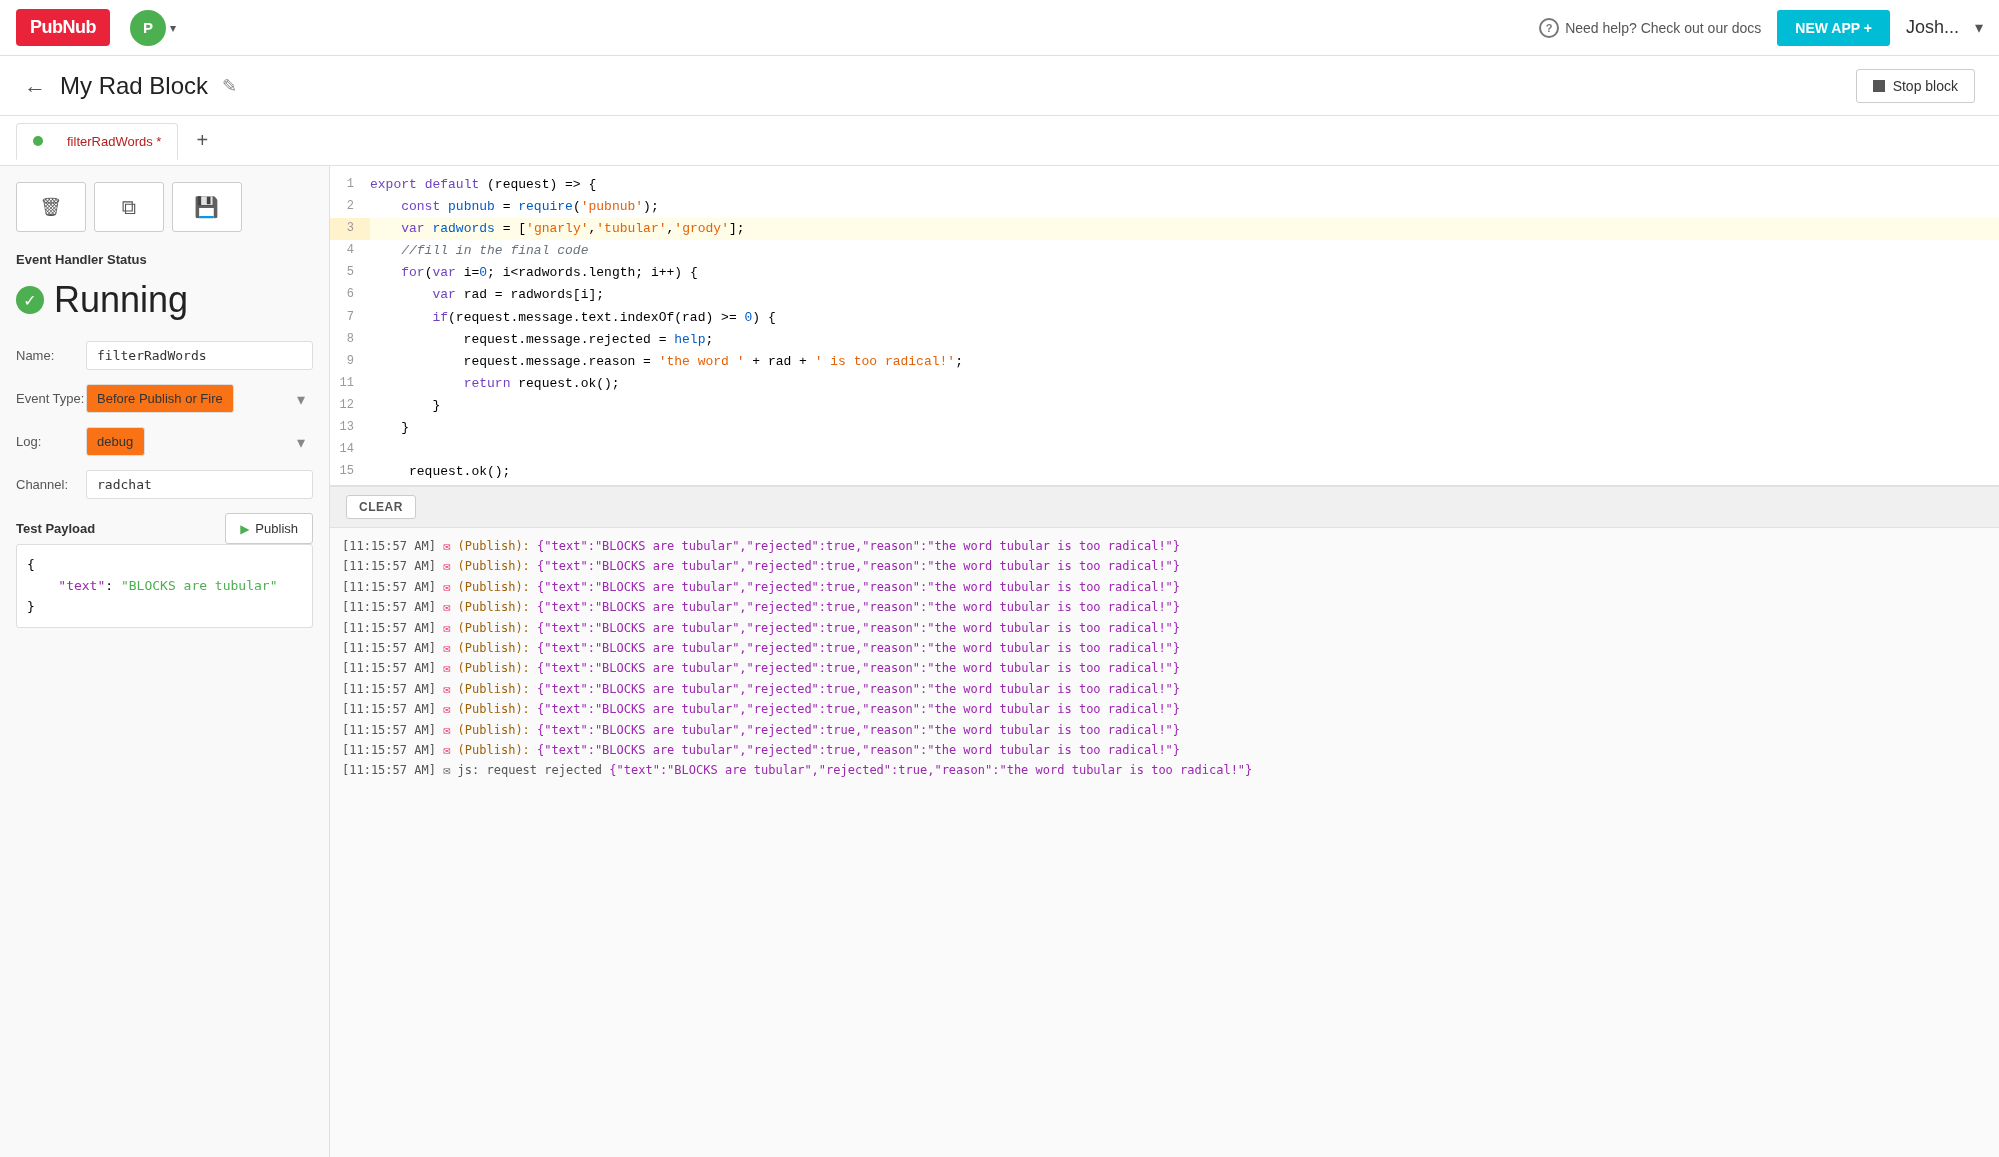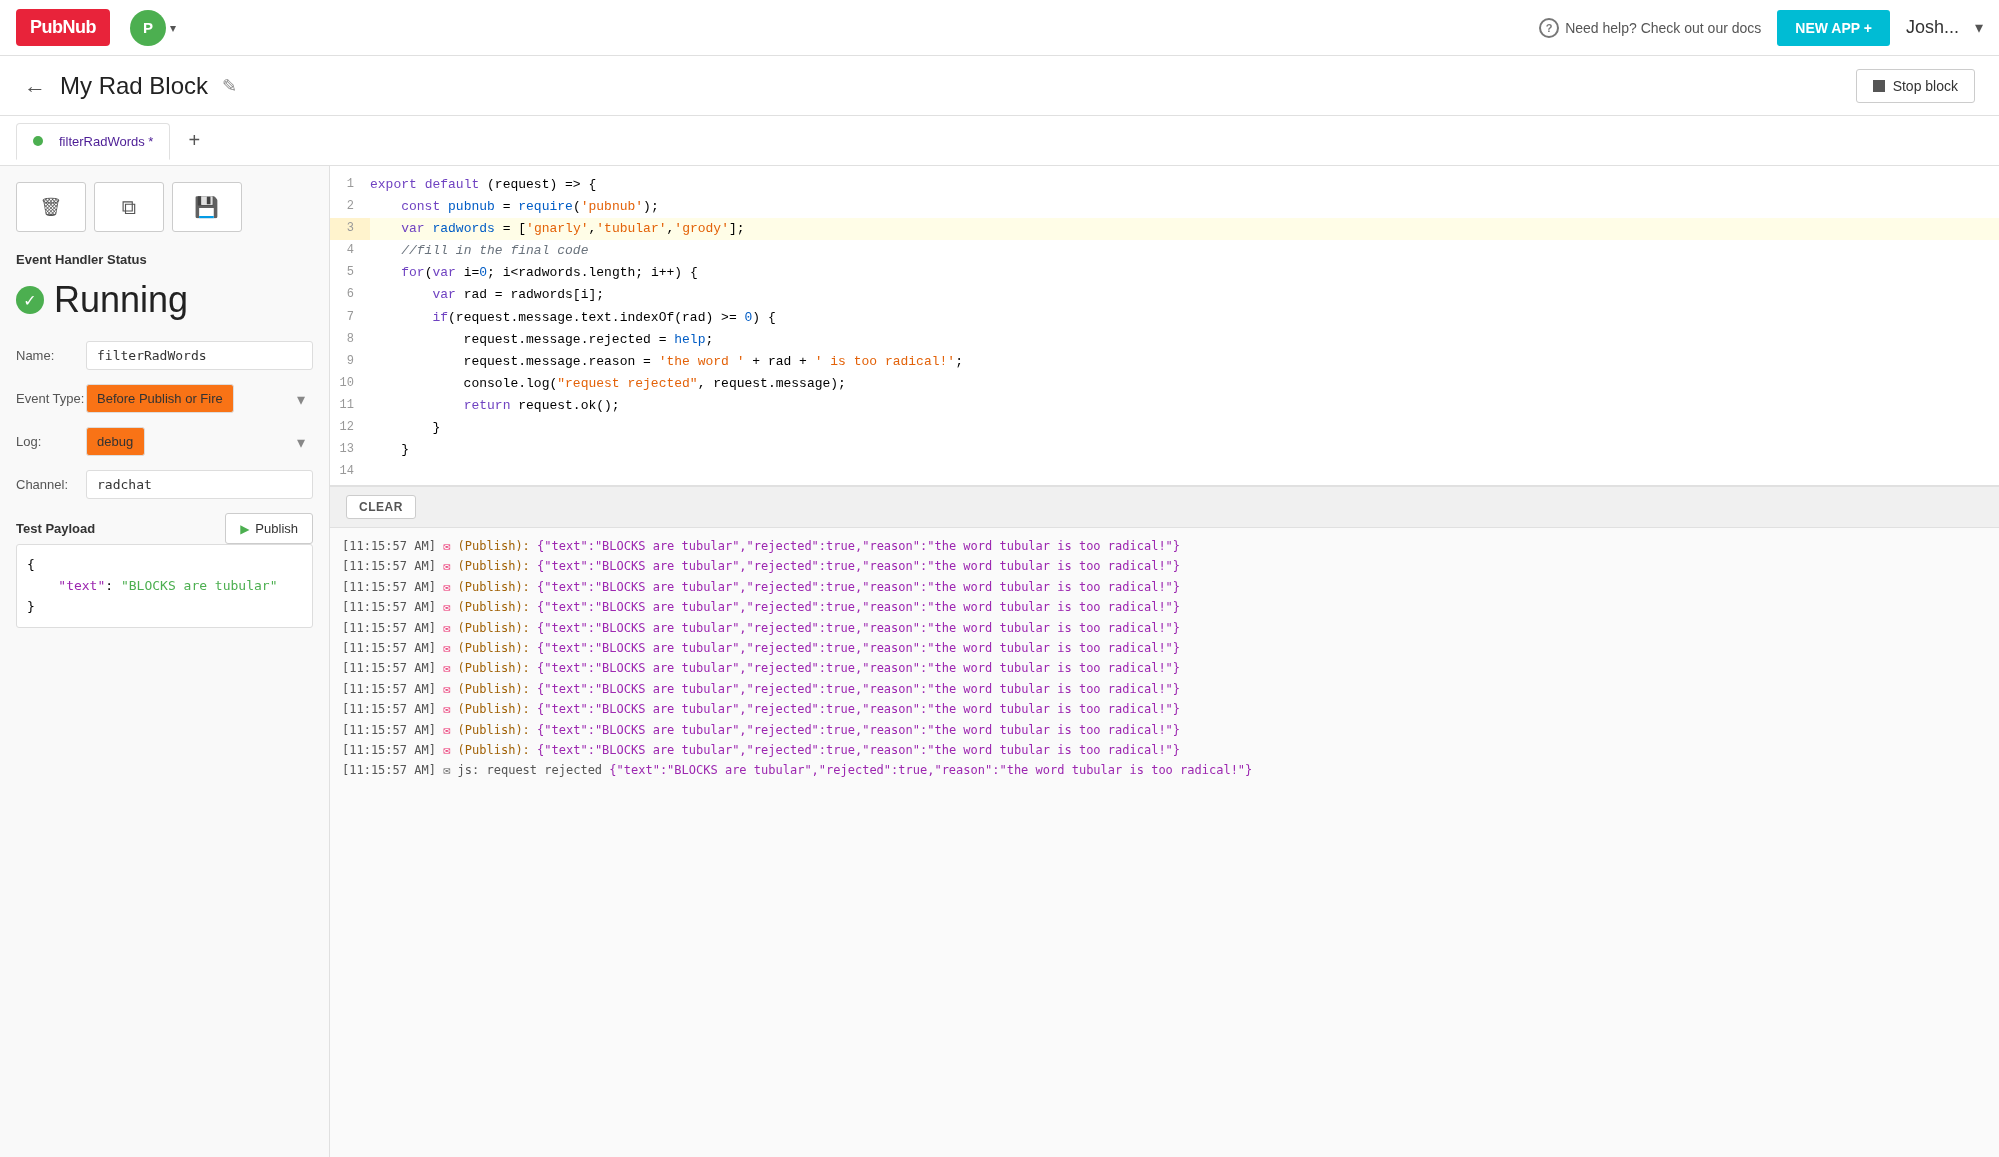--- a/index.html
+++ b/index.html
@@ -50,23 +50,23 @@
       color: #333;
     }
     .stop-icon { width: 12px; height: 12px; background: #555; display: inline-block; }
 
     
     .tab-bar {
       background: #fff; border-bottom: 1px solid #e0e0e0;
       display: flex; align-items: center; padding: 0 16px; gap: 8px; height: 50px;
     }
     .tab-item {
-      display: flex; align-items: center; gap: 16px;
+      display: flex; align-items: center; gap: 24px;
       padding: 10px 16px; border: 1px solid #e0e0e0; border-radius: 4px 4px 0 0;
-      background: #f9f9f9; cursor: pointer; font-size: 13px; color: #4c1d95;
+      background: #f9f9f9; cursor: pointer; font-size: 13px; color: #b91c1c;
       border-bottom: none; margin-bottom: -1px;
     }
     .tab-item.active { background: #fff; border-bottom: 1px solid #fff; }
     .tab-dot { width: 10px; height: 10px; border-radius: 50%; background: #4caf50; }
     .tab-add { font-size: 20px; color: #555; cursor: pointer; padding: 6px 10px; }
 
     
     .main-layout { display: flex; height: calc(1157px - 56px - 60px - 50px); }
 
     
@@ -312,24 +312,20 @@
       <div class="code-line">
         <span class="line-num">8</span>
         <span class="line-content">            request.message.rejected = <span class="bool">help</span>;</span>
       </div>
 
       <div class="code-line">
         <span class="line-num">9</span>
         <span class="line-content">            request.message.reason = <span class="str">'the word '</span> + rad + <span class="str">' is too radical!'</span>;</span>
       </div>
 
-      <div class="code-line">
-        <span class="line-num">10</span>
-        <span class="line-content">            console.log(<span class="str">"request rejected"</span>, request.message);</span>
-      </div>
 
       <div class="code-line">
         <span class="line-num">11</span>
         <span class="line-content">            <span class="kw">return</span> request.ok();</span>
       </div>
 
       <div class="code-line">
         <span class="line-num">12</span>
         <span class="line-content">        }</span>
       </div>

